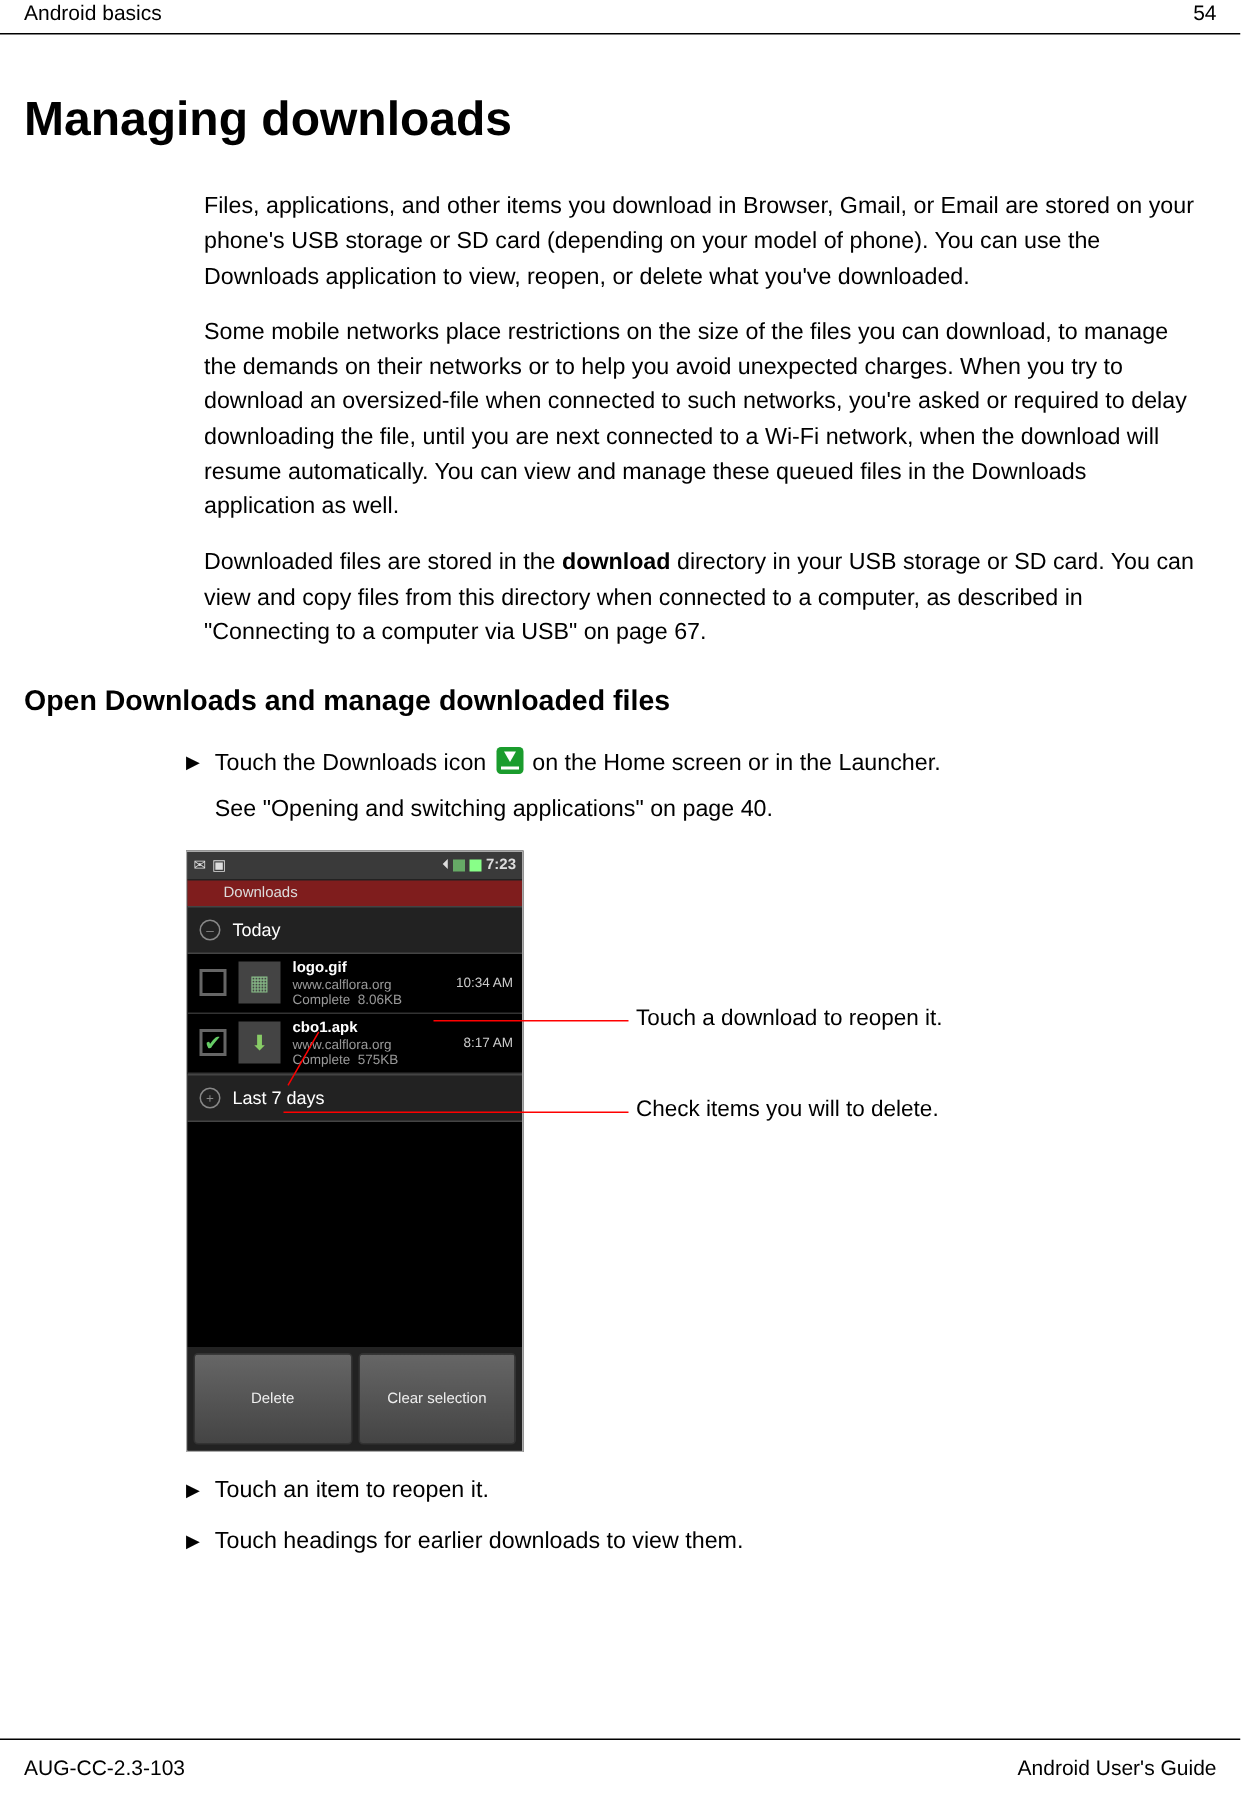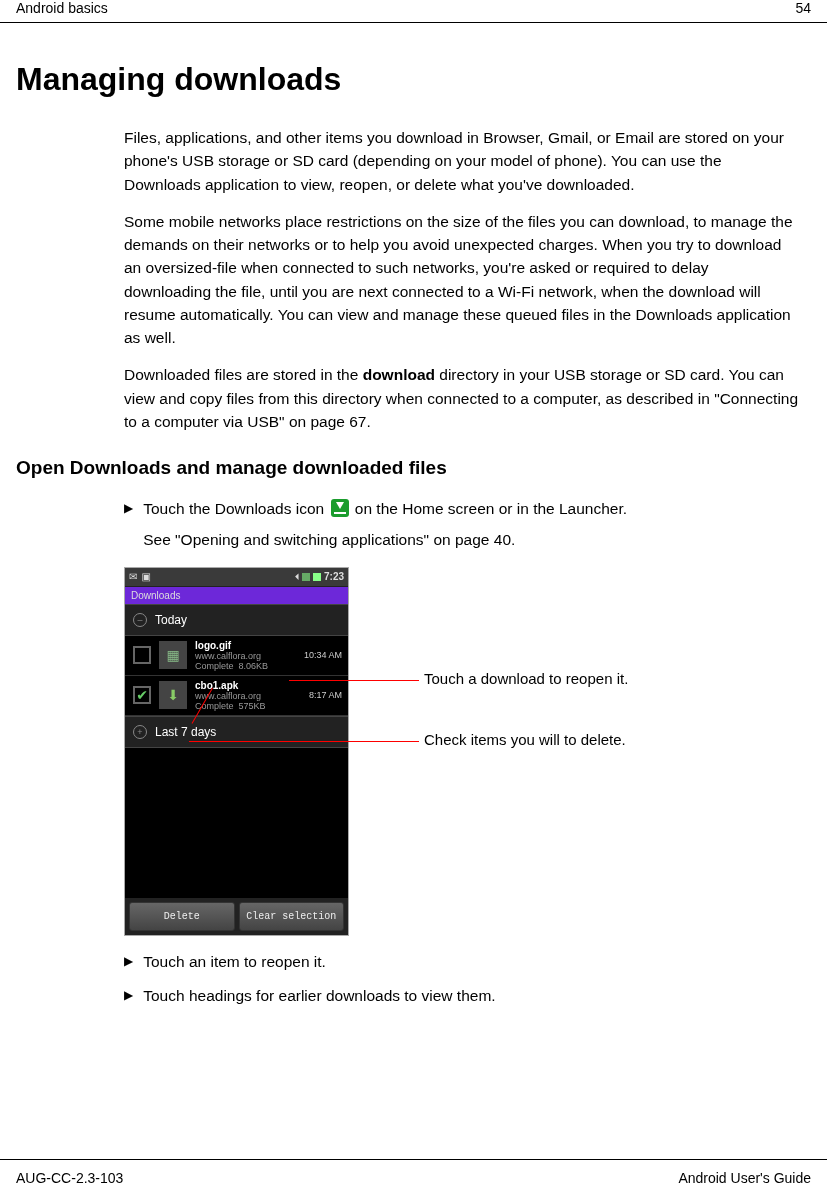--- a/index.html
+++ b/index.html
@@ -29,21 +29,21 @@
     font-weight: 600;
     margin: 18px 0 28px 0;
   }
   .body-section {
     padding-left: 108px;
     padding-right: 12px;
   }
   .para {
     font-size: 15.5px;
     line-height: 1.5;
-    margin: 0 0 14px 0;
+    margin: 0 0 14px 12px;
     font-weight: 400;
   }
   h2 {
     font-size: 19px;
     font-weight: 600;
     margin: 24px 0 18px 0;
   }
   .step {
     display: flex;
     align-items: flex-start;
@@ -112,24 +112,24 @@
   .status-left span, .status-right span {
     display:inline-block;
     font-size:10px;
     color:#ddd;
   }
   .status-right { display:flex; gap:3px; align-items:center; }
   .sig-block { width:8px; height:8px; background:#8f8; }
   .sig-block2 { width:8px; height:8px; background:#6a6; }
   .clock { color:#ddd; font-size:10px; font-weight:bold; }
   .downloads-title {
-    background: #6d28d9;
+    background: #7f1d1d;
     color: #ddd;
     font-size: 10px;
-    padding: 3px 6px;
+    padding: 3px 24px;
     border-top:1px solid #222;
   }
   .group-header {
     background: #222;
     color: #fff;
     font-size: 12px;
     padding: 8px 6px 8px 8px;
     display:flex;
     align-items:center;
     gap:8px;
@@ -184,24 +184,23 @@
     padding:4px;
     gap:4px;
     background:#222;
   }
   .phone-btn {
     flex:1;
     background: linear-gradient(#666,#444);
     color:#eee;
     font-size:10px;
     text-align:center;
-    padding:8px 0;
+    padding:24px 0;
     border:1px solid #333;
     border-radius:3px;
-    font-family:Liberation Mono, monospace;
   }
 
   
   .callouts {
     position: relative;
     margin-left: 0;
     flex:1;
   }
   .callout-line {
     position:absolute;

